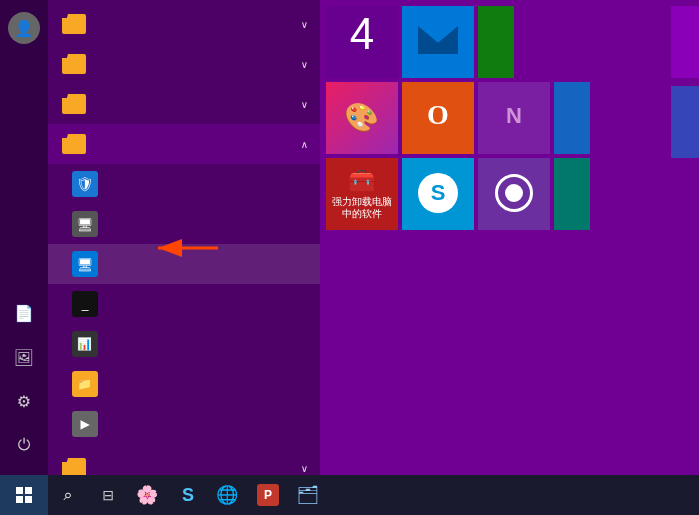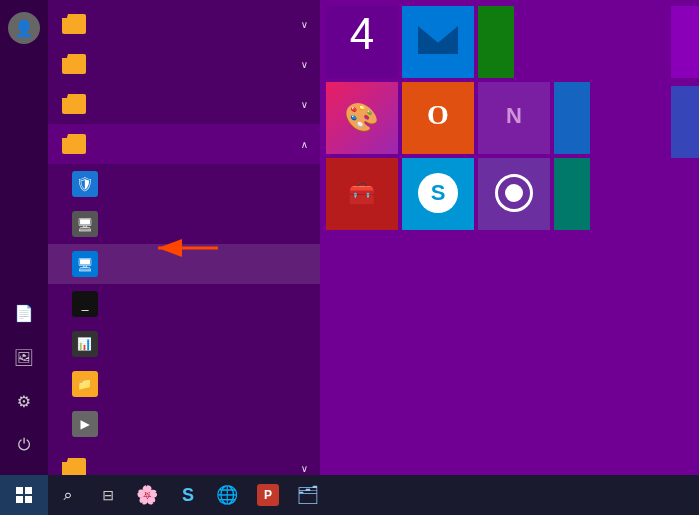--- a/index.html
+++ b/index.html
@@ -264,20 +264,21 @@
       <div style="width:36px;height:72px;background:#1565c0;overflow:hidden;display:flex;flex-direction:column;align-items:flex-start;justify-content:flex-end;padding-bottom:4px;padding-left:2px;cursor:pointer;">
         <span style="font-size:10px;color:#fff;white-space:nowrap;"></span>
       </div>
 
     </div>
 
     <div style="display:flex;gap:4px;margin-bottom:4px;">
 
       <div style="width:72px;height:72px;background:#b71c1c;display:flex;flex-direction:column;align-items:center;justify-content:center;color:#fff;cursor:pointer;gap:2px;text-align:center;padding:4px;">
         <div style="font-size:22px;">🧰</div>
+        <span style="font-size:10px;line-height:1.2;">强力卸载电脑中的软件</span>
       </div>
 
       <div style="width:72px;height:72px;background:#0096d6;display:flex;flex-direction:column;align-items:center;justify-content:center;color:#fff;cursor:pointer;gap:2px;">
         <div style="width:40px;height:40px;background:#fff;border-radius:50%;display:flex;align-items:center;justify-content:center;">
           <span style="color:#0096d6;font-size:22px;font-weight:bold;">S</span>
         </div>
         <span style="font-size:10px;"></span>
       </div>
 
       <div style="width:72px;height:72px;background:#6b2fa0;display:flex;flex-direction:column;align-items:center;justify-content:center;color:#fff;cursor:pointer;gap:2px;">

